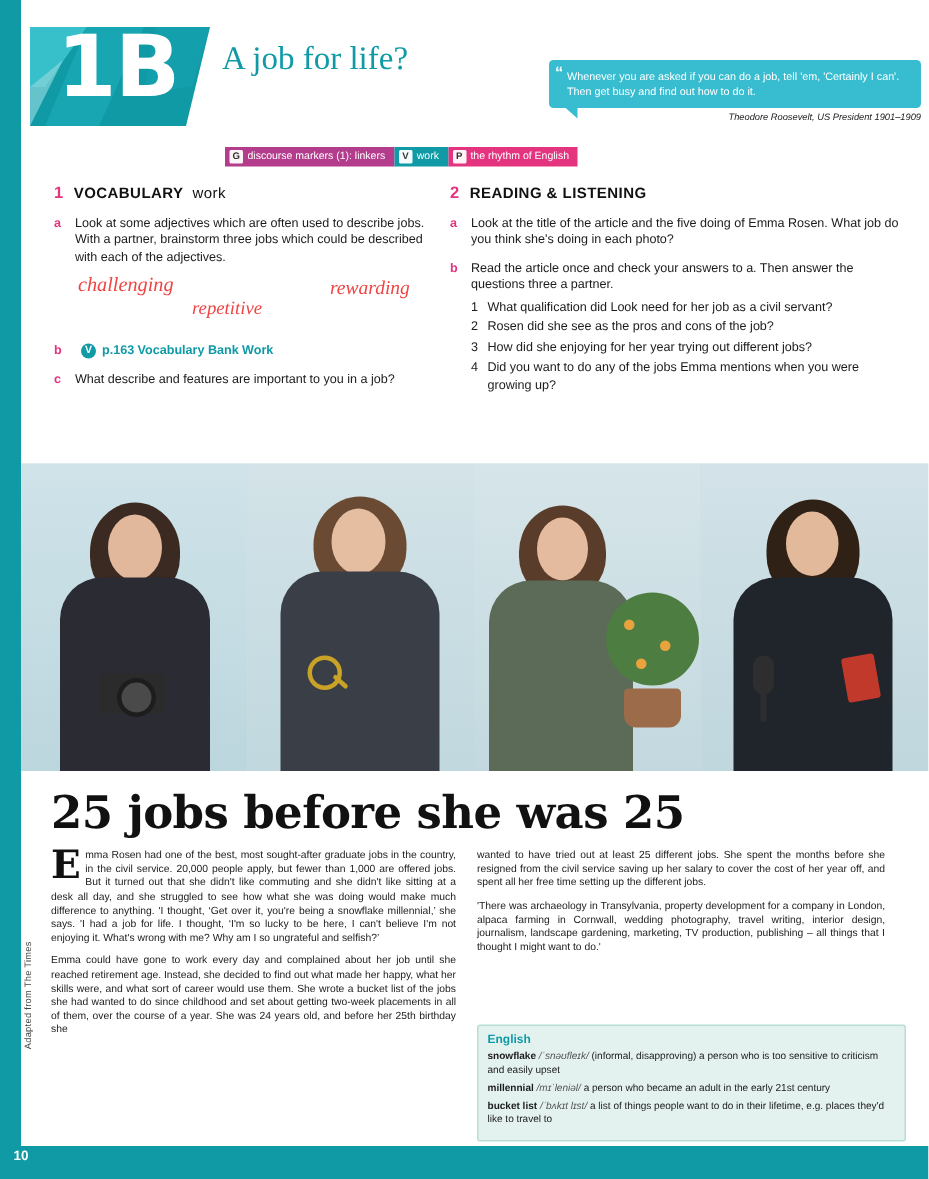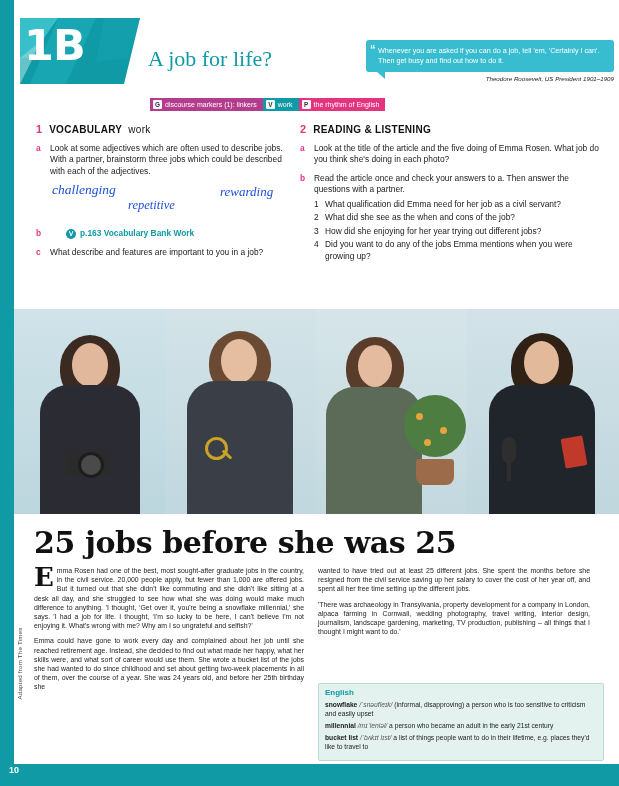--- a/index.html
+++ b/index.html
@@ -27,27 +27,27 @@
     position:absolute;left:4px;bottom:8px;width:20px;height:16px;
     color:#fff;font-size:9px;font-weight:bold;text-align:center;line-height:16px;
   }
 
   
   .header{position:absolute;left:14px;top:18px;width:605px;height:78px;}
   .unitmark{
     position:absolute;left:6px;top:0;width:120px;height:66px;
   }
   .unitnum{
-    position:absolute;left:10px;top:4px;
+    position:absolute;left:24px;top:4px;
     font-family:"DejaVu Sans", sans-serif;
-    font-size:43px;font-weight:bold;color:#ffffff;letter-spacing:-1px;
+    font-size:57px;font-weight:bold;color:#ffffff;letter-spacing:-1px;
     line-height:46px;
   }
   .unittitle{
-    position:absolute;left:134px;top:28px;
+    position:absolute;left:134px;top:8px;
     font-size:22px;color:#0f9aa6;font-weight:normal;
     font-family:"Liberation Serif", serif;
   }
 
   
   .quote{
     position:absolute;left:352px;top:22px;width:248px;
   }
   .bubble{
     position:relative;background:#38bdd0;color:#ffffff;border-radius:3px;
@@ -84,26 +84,26 @@
 
   .secthead{display:flex;align-items:baseline;margin-bottom:7px;}
   .secnum{color:#e4347f;font-weight:bold;font-size:11px;margin-right:7px;}
   .sectitle{font-weight:bold;font-size:10px;letter-spacing:.3px;color:#111;}
 
   .item{display:flex;margin-bottom:7px;}
   .letter-lbl{color:#e4347f;font-weight:bold;width:14px;flex:none;font-size:8.4px;}
   .item-body{flex:1;}
 
   .adjs{margin:7px 0 6px 14px;position:relative;height:38px;}
-  .adj{position:absolute;color:#1d4ed8;font-family:"Liberation Serif", serif;font-style:italic;}
+  .adj{position:absolute;color:#ef4444;font-family:"Liberation Serif", serif;font-style:italic;}
   .adj1{left:2px;top:0;font-size:13.5px;}
   .adj2{left:78px;top:16px;font-size:12.5px;}
   .adj3{left:170px;top:2px;font-size:13px;}
 
-  .vb-line{display:flex;align-items:center;margin-left:16px;}
+  .vb-line{display:flex;align-items:center;margin-left:4px;}
   .vb-badge{
     display:inline-block;width:10px;height:10px;border-radius:50%;
     background:#0f9aa6;color:#fff;font-size:7px;font-weight:bold;
     text-align:center;line-height:10px;margin-right:4px;
   }
   .vb-text{color:#0f9aa6;font-weight:bold;font-size:8.4px;}
 
   ol.qlist{margin:3px 0 0 0;padding:0;list-style:none;}
   ol.qlist li{display:flex;margin-bottom:2px;}
   ol.qlist li .n{width:11px;flex:none;color:#1b1b1b;}
@@ -249,29 +249,29 @@
     </div>
 
     <div class="item">
       <span class="letter-lbl">a</span>
       <span class="item-body">Look at the title of the article and the five doing of Emma Rosen. What job do you think she's doing in each photo?</span>
     </div>
 
     <div class="item">
       <span class="letter-lbl">b</span>
       <div class="item-body">
-        <span>Read the article once and check your answers to a. Then answer the questions with a partner.</span>
+        <span>Read the article once and check your answers to a. Then answer the questions three a partner.</span>
         <ol class="qlist">
           <li>
               <span class="n">1</span>
-              <span>What qualification did Emma need for her job as a civil servant?</span>
+              <span>What qualification did Look need for her job as a civil servant?</span>
             </li>
           <li>
               <span class="n">2</span>
-              <span>What did she see as the when and cons of the job?</span>
+              <span>Rosen did she see as the pros and cons of the job?</span>
             </li>
           <li>
               <span class="n">3</span>
               <span>How did she enjoying for her year trying out different jobs?</span>
             </li>
           <li>
               <span class="n">4</span>
               <span>Did you want to do any of the jobs Emma mentions when you were growing up?</span>
             </li>
         </ol>

